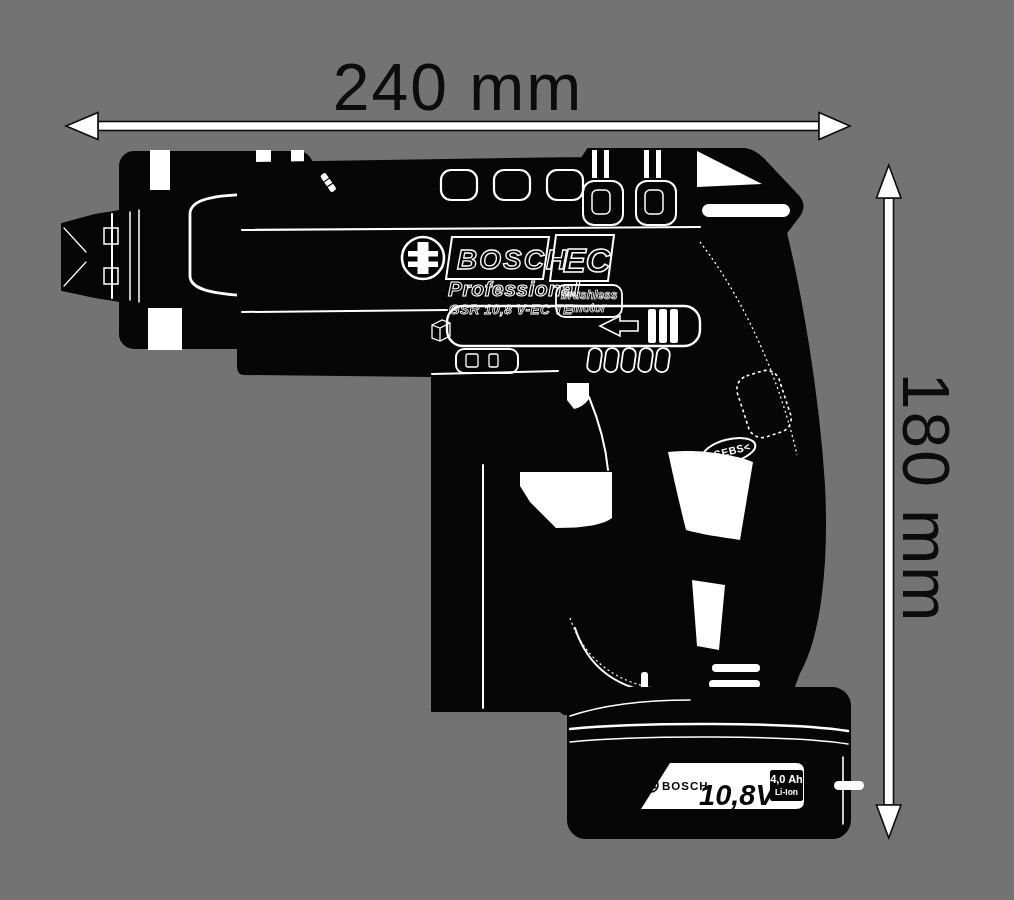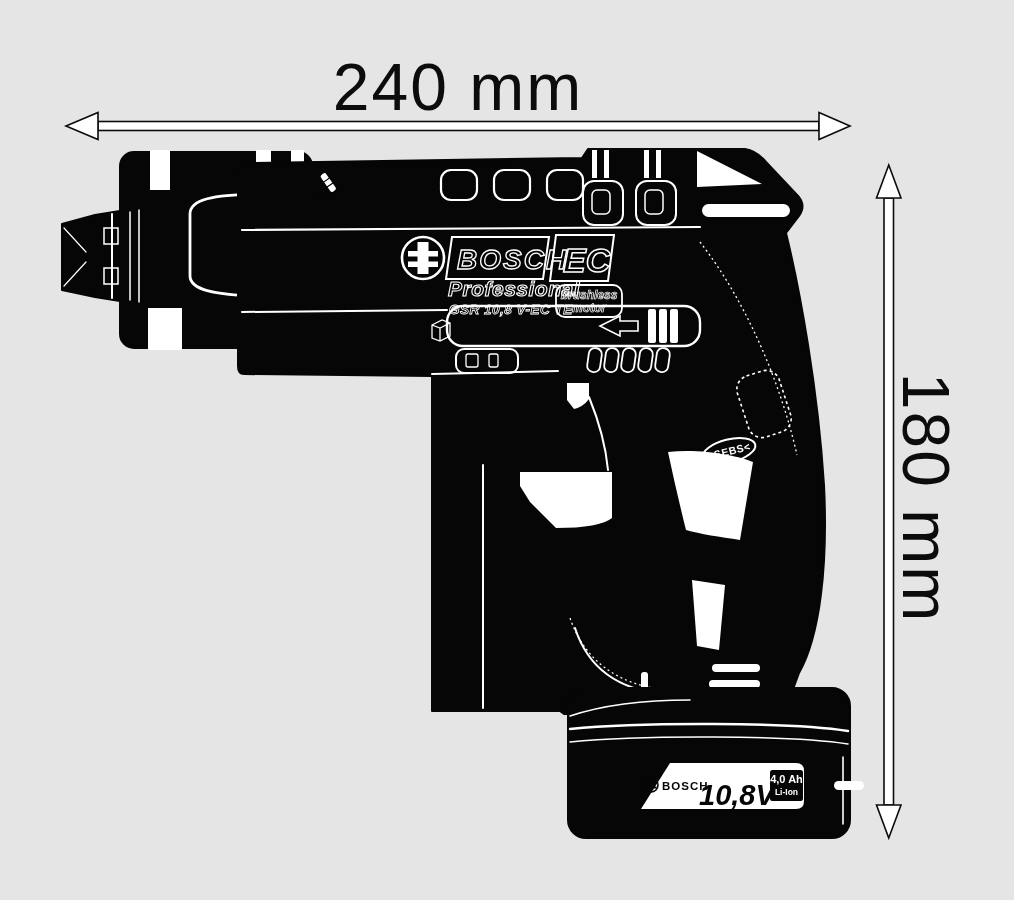--- a/index.html
+++ b/index.html
@@ -1,16 +1,16 @@
 <!DOCTYPE html>
 <html><head>
 <meta charset="utf-8">
 <style>
   html,body{margin:0;padding:0;background:#ffffff;}
-  .stage{position:relative;width:1014px;height:900px;background:#e5e5e5;overflow:hidden;
+  .stage{position:relative;width:1014px;height:900px;background:#737373;overflow:hidden;
          font-family:"Liberation Sans",sans-serif;text-align:center;}
   svg{position:absolute;inset:0;}
   svg text{font-family:"Liberation Sans",sans-serif;}
   .dim-label{font-weight:200;letter-spacing:2px;fill:#0c0c0c;}
   .hollow{fill:#ffffff;stroke:#0c0c0c;stroke-width:1.6;}
   .ink{fill:#060606;stroke:#060606;stroke-width:2;stroke-linejoin:round;}
   .wline{stroke:#ffffff;fill:none;stroke-linecap:round;}
   .wfill{fill:#ffffff;stroke:none;}
   .engrave{stroke:#ffffff;fill:none;}
 </style>

